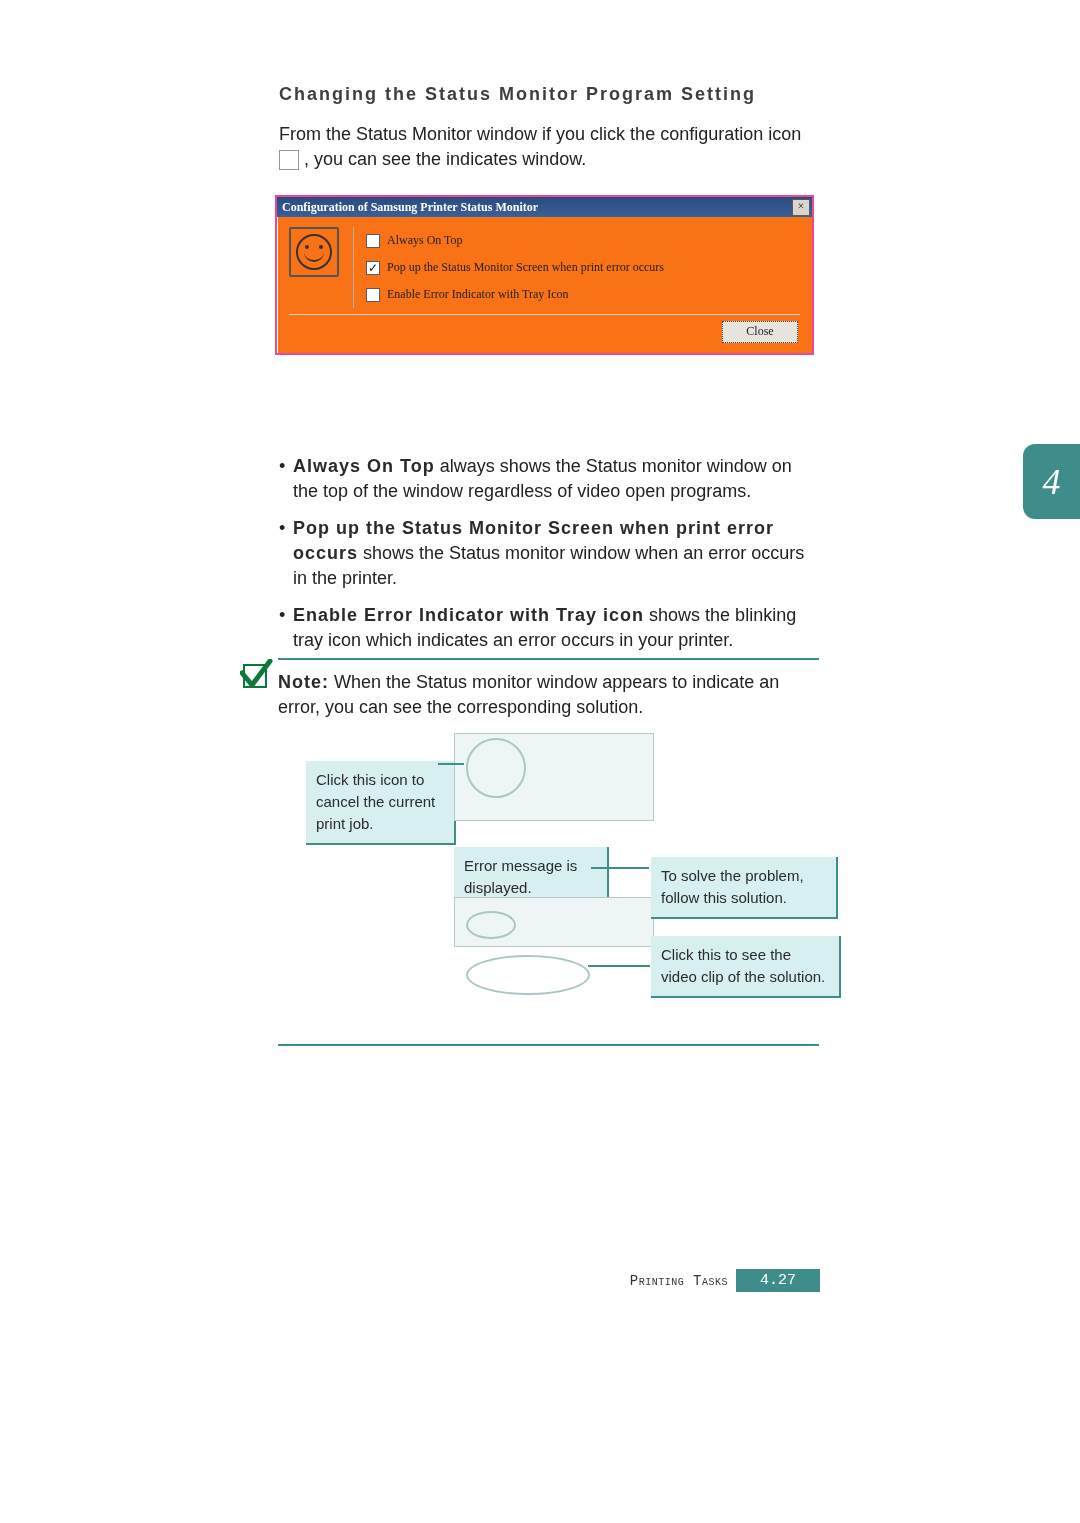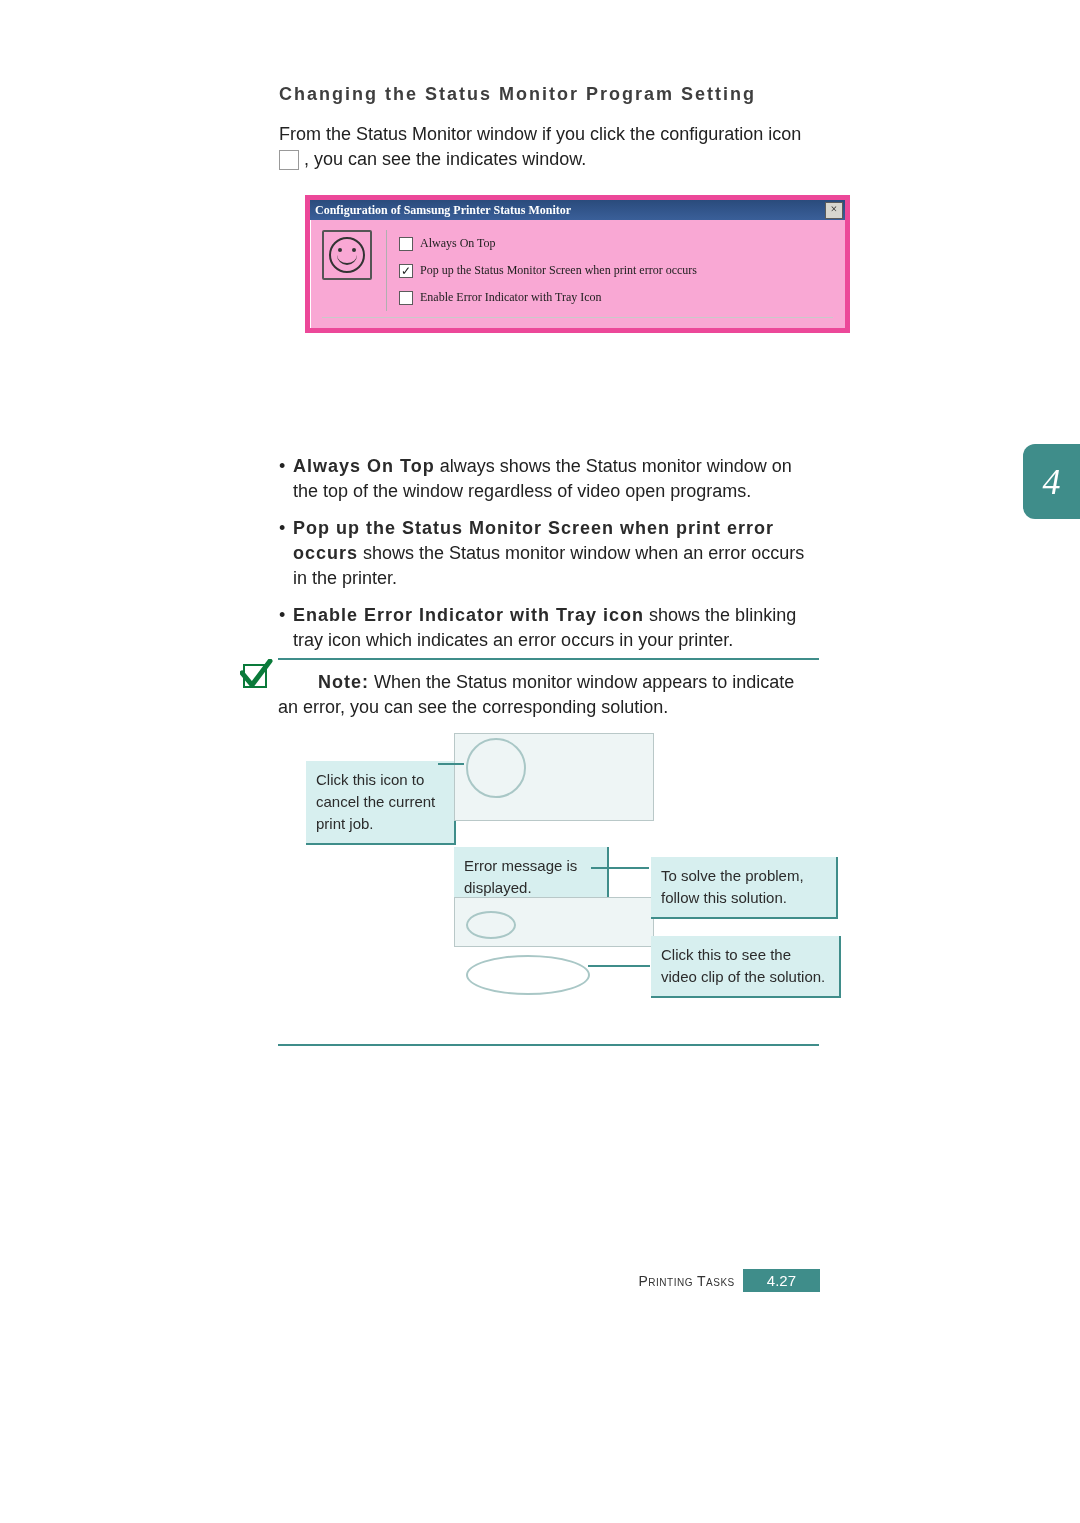--- a/index.html
+++ b/index.html
@@ -1,21 +1,21 @@
 <!DOCTYPE html>
 <html><head>
 <meta charset="utf-8">
 <style>
   html,body{margin:0;padding:0;background:#fff;}
   body{width:1080px;height:1523px;position:relative;font-family:Verdana,Geneva,sans-serif;color:#000;}
   .page-title{position:absolute;left:279px;top:84px;font-size:18px;letter-spacing:2px;color:#3e3e3e;font-weight:bold;}
   .intro{position:absolute;left:279px;top:122px;width:540px;font-size:18px;line-height:25px;color:#222;}
   .cfg-icon{display:inline-block;width:18px;height:18px;border:1px solid #999;background:#fff;vertical-align:middle;}
   
-  .dialog{position:absolute;left:305px;top:195px;width:535px;border:5px solid #ec4899;background:#f9a8d4;box-shadow:1px 1px 0 #fff inset;}
+  .dialog{position:absolute;left:275px;top:195px;width:535px;border:2px solid #ec4899;background:#f97316;box-shadow:1px 1px 0 #fff inset;}
   .titlebar{height:20px;background:linear-gradient(#2a4b7c,#3a5f99);display:flex;align-items:center;justify-content:space-between;padding:0 2px;}
   .titlebar-text{color:#fff;font-weight:bold;font-size:12px;font-family:Tahoma,Verdana;padding-left:3px;}
   .close-x{width:16px;height:15px;background:#d8d6cf;border:1px solid #5b5b5b;font:12px/13px Tahoma;text-align:center;color:#222;}
   .dlg-body{padding:10px 12px 6px 12px;}
   .face-box{float:left;width:46px;height:46px;border:2.5px double #555;border-radius:2px;display:flex;align-items:center;justify-content:center;}
   .face{width:32px;height:32px;border:2px solid #333;border-radius:50%;position:relative;}
   .face::before,.face::after{content:"";position:absolute;width:4px;height:4px;background:#333;border-radius:50%;top:9px;}
   .face::before{left:7px;}
   .face::after{right:7px;}
   .smile{position:absolute;left:6px;right:6px;bottom:6px;height:10px;border-bottom:2px solid #333;border-radius:0 0 12px 12px;}
@@ -33,21 +33,21 @@
   .b2{top:516px;}
   .b3{top:603px;}
   
   .sidetab{position:absolute;right:0;top:444px;width:57px;height:75px;background:#3f8d8a;border-radius:12px 0 0 12px;display:flex;align-items:center;justify-content:center;}
   .sidetab span{color:#fff;font-style:italic;font-family:Georgia,serif;font-size:36px;}
   
   .note-rule{position:absolute;left:278px;top:658px;width:541px;height:0;border-top:2px solid #3f8d8a;}
   .note-icon{position:absolute;left:240px;top:659px;}
   .note-icon svg{display:block;}
   .note{position:absolute;left:278px;top:670px;width:541px;font-size:18px;line-height:25px;color:#222;}
-  .note .nb{font-weight:bold;letter-spacing:1px;color:#2a2a2a;margin-left:40px;}
+  .note .nb{font-weight:bold;letter-spacing:1px;color:#2a2a2a;}
   
   .fig{position:absolute;left:306px;top:733px;width:513px;}
   .callout{position:absolute;background:#d7efef;border-right:2px solid #3f8d8a;border-bottom:2px solid #3f8d8a;padding:8px 10px;font-size:15px;line-height:22px;color:#2b2b2b;}
   .c1{left:0;top:0;width:128px;margin-top:28px;}
   .c2{left:148px;top:114px;width:133px;}
   .c3{left:345px;top:124px;width:165px;}
   .c4{left:345px;top:203px;width:168px;}
   .placeholder{position:absolute;border:1px solid #b9c8c8;background:#eef5f5;}
   .ph1{left:148px;top:0;width:198px;height:86px;}
   .ph2{left:148px;top:164px;width:198px;height:48px;}
@@ -55,21 +55,21 @@
   .oval{position:absolute;border:2px solid #a9c7c6;border-radius:50%;background:transparent;}
   .ov-a{left:160px;top:5px;width:56px;height:56px;}
   .ov-b{left:160px;top:178px;width:46px;height:24px;}
   .ov-c{left:160px;top:222px;width:120px;height:36px;}
   .leader{position:absolute;background:#3f8d8a;}
   .ld1{left:132px;top:30px;width:26px;height:2px;}
   .ld2{left:285px;top:134px;width:58px;height:2px;}
   .ld3{left:282px;top:232px;width:62px;height:2px;}
   .bot-rule{position:absolute;left:278px;top:1044px;width:541px;height:0;border-top:2px solid #3f8d8a;}
   
-  .footer{position:absolute;left:0;bottom:231px;width:100%;display:flex;justify-content:flex-end;align-items:center;padding-right:260px;box-sizing:border-box;}
+  .footer{position:absolute;left:0;bottom:231px;width:100%;display:flex;justify-content:flex-end;align-items:center;padding-right:260px;box-sizing:border-box;font-family:Liberation Mono, monospace;}
   .fsection{font-size:14px;font-variant:small-caps;letter-spacing:0.5px;color:#333;margin-right:8px;}
   .pagenum{background:#3f8d8a;color:#fff;padding:3px 24px;font-size:15px;}
 </style>
 </head>
 <body>
 
 <div class="page-title">Changing the Status Monitor Program Setting</div>
 
 <div class="intro">
   <span>From the Status Monitor window if you click the configuration icon </span>
@@ -96,20 +96,23 @@
       <div class="opt">
         <span class="chk">✓</span>
         <span>Pop up the Status Monitor Screen when print error occurs</span>
       </div>
       <div class="opt">
         <span class="chk"></span>
         <span>Enable Error Indicator with Tray Icon</span>
       </div>
     </div>
     <div class="dlg-sep"></div>
+    <div class="dlg-foot">
+      <div class="btn">Close</div>
+    </div>
   </div>
 </div>
 
 <div class="bul b1">
   <span class="dot">•</span><b>Always On Top</b><span> always shows the Status monitor window on the top of the window regardless of video open programs.</span>
 </div>
 <div class="bul b2">
   <span class="dot">•</span><b>Pop up the Status Monitor Screen when print error occurs</b><span> shows the Status monitor window when an error occurs in the printer.</span>
 </div>
 <div class="bul b3">

